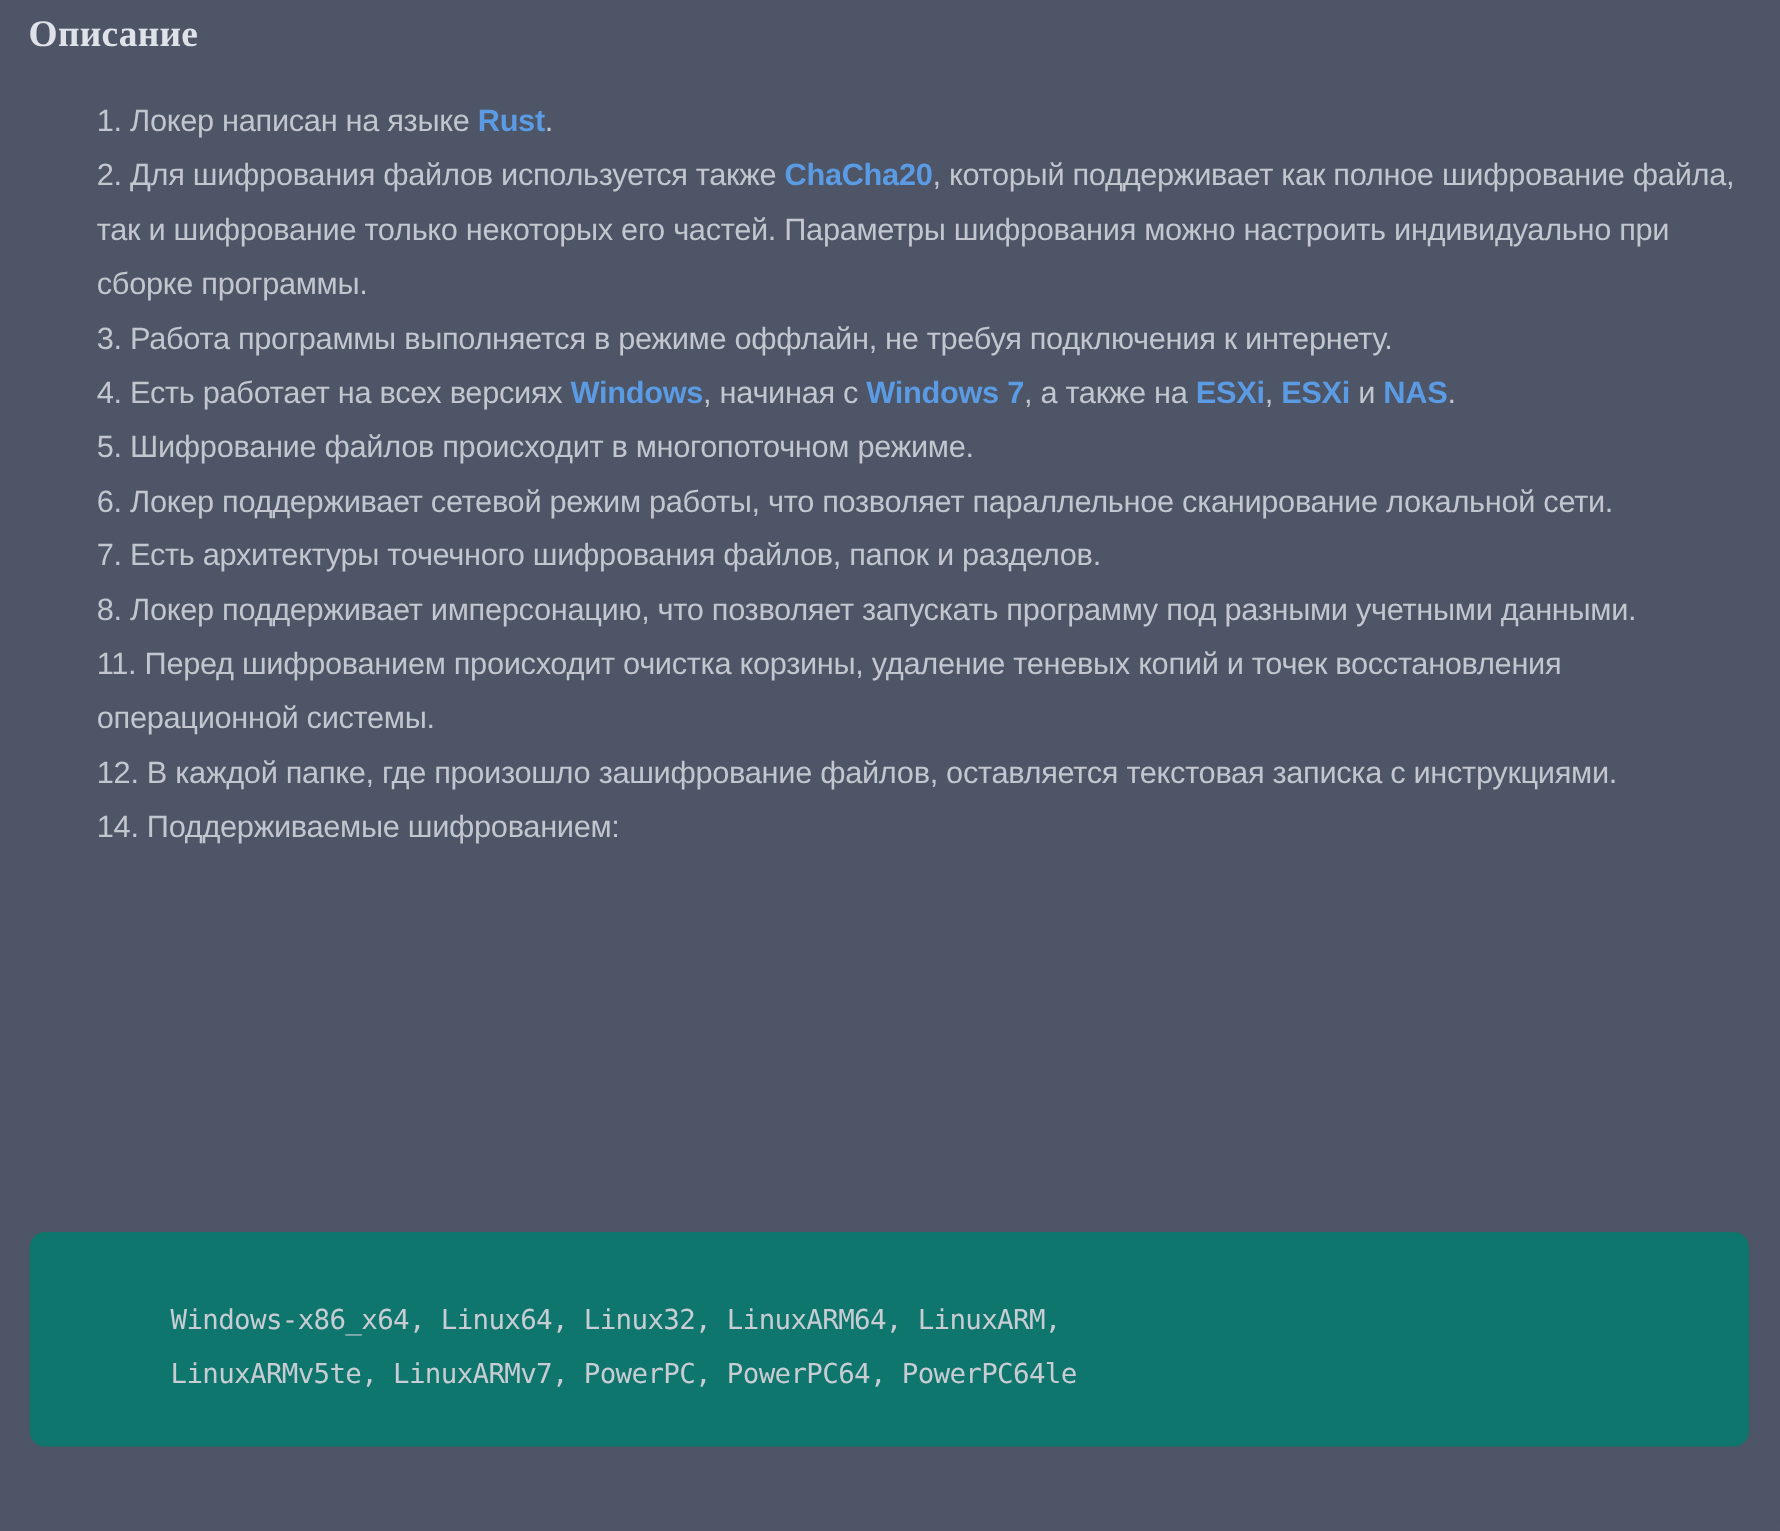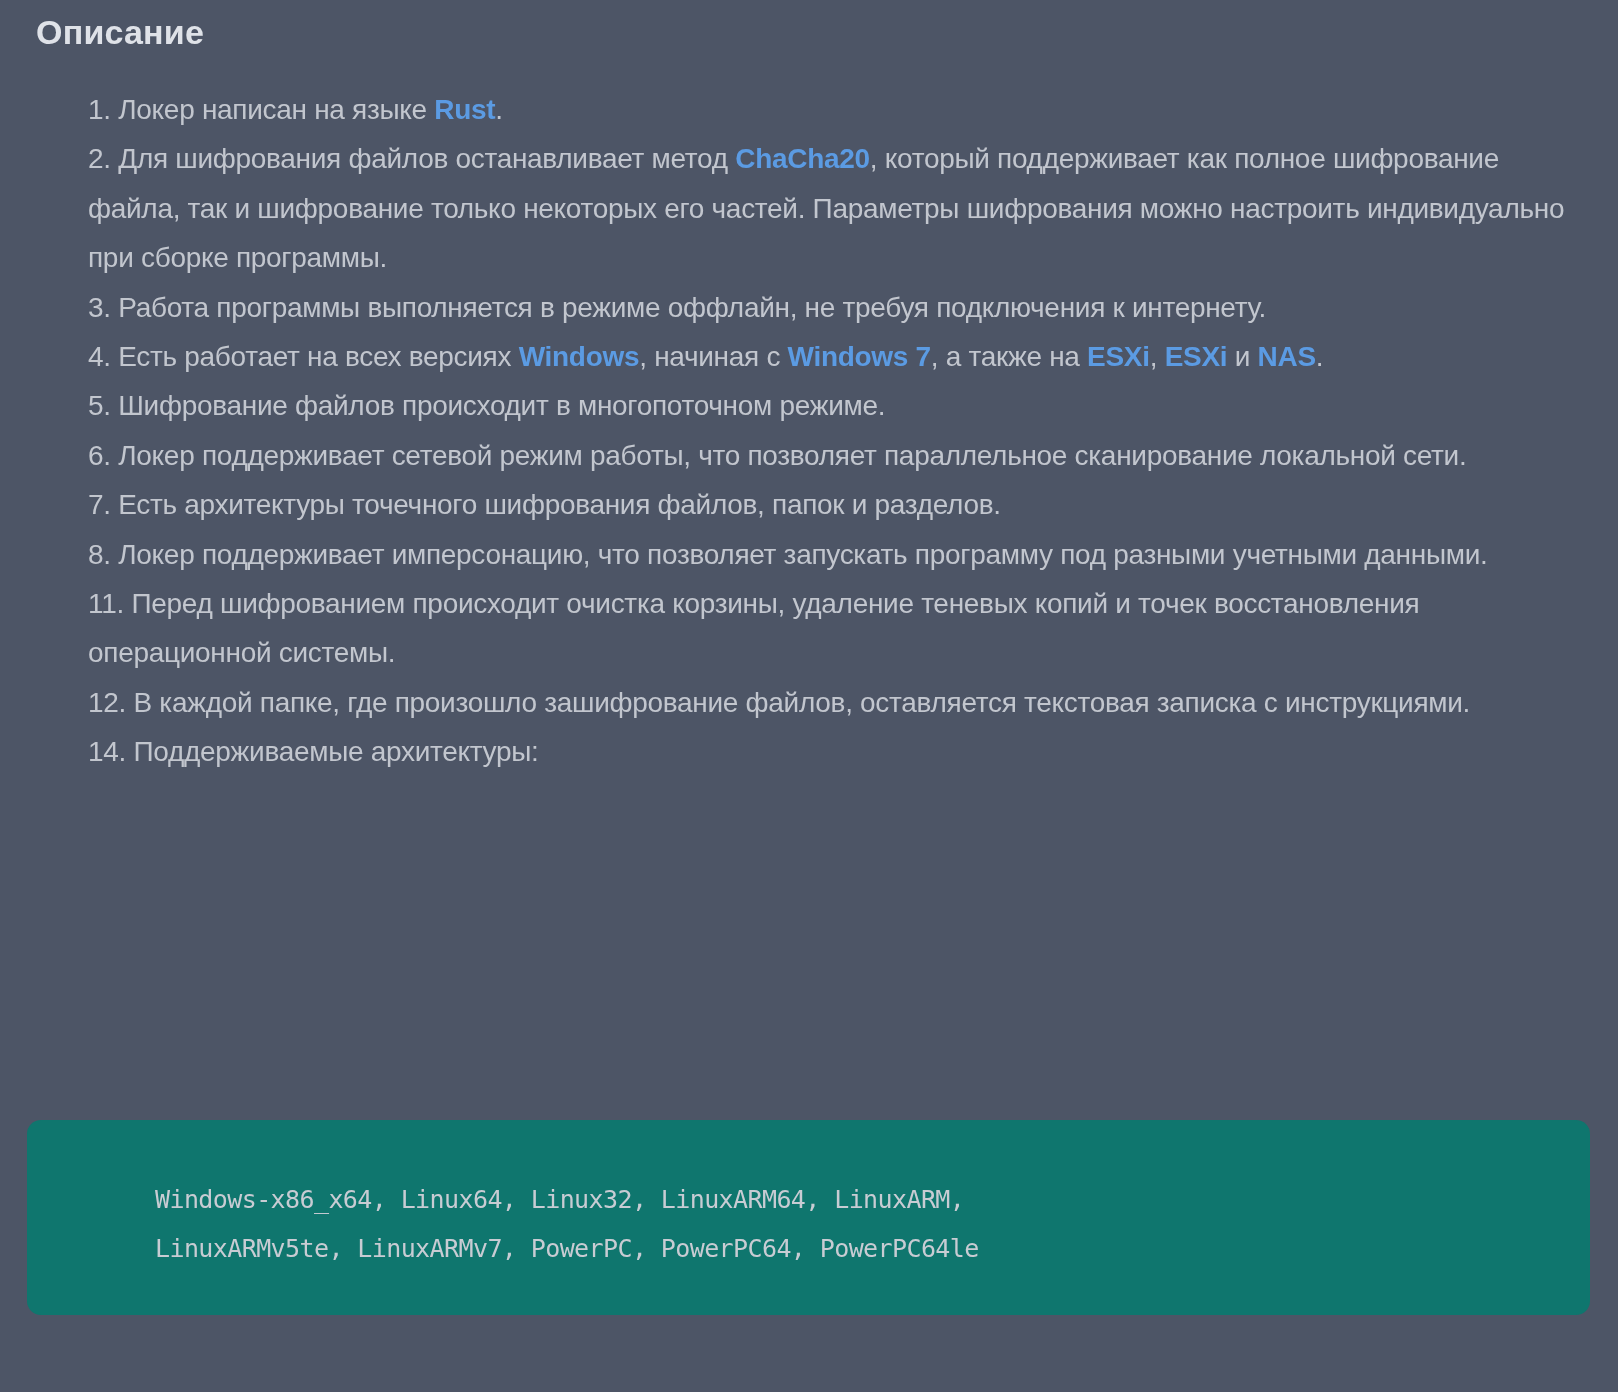--- a/index.html
+++ b/index.html
@@ -17,24 +17,24 @@
     }
     .page {
       position: absolute;
       left: 0; top: 0;
       width: 1618px;
       height: 1392px;
       background: #4d5566;
     }
     .title {
       position: absolute;
-      left: 36px;
+      left: 26px;
       top: 10px;
       margin: 0;
-      font-family: Liberation Sans, sans-serif;
+      font-family: Liberation Serif, serif;
       font-weight: bold;
       font-size: 34px;
       line-height: 44px;
       color: #dfe2e8;
       letter-spacing: 0.2px;
     }
     .list {
       position: absolute;
       left: 88px;
       top: 85px;
@@ -78,41 +78,41 @@
   </style>
 </head>
 <body>
 
 <div class="page">
   <h2 class="title">Описание</h2>
 
   <ol class="list">
     <li><span class="num">1.</span><span> Локер написан на языке </span><span class="hl">Rust</span><span>.</span></li>
 
-    <li><span class="num">2.</span><span> Для шифрования файлов останавливает метод </span><span class="hl">ChaCha20</span><span>, который поддерживает как полное шифрование файла, так и шифрование только некоторых его частей. Параметры шифрования можно настроить индивидуально при сборке программы.</span></li>
+    <li><span class="num">2.</span><span> Для шифрования файлов используется также </span><span class="hl">ChaCha20</span><span>, который поддерживает как полное шифрование файла, так и шифрование только некоторых его частей. Параметры шифрования можно настроить индивидуально при сборке программы.</span></li>
 
     <li><span class="num">3.</span><span> Работа программы выполняется в режиме оффлайн, не требуя подключения к интернету.</span></li>
 
     <li><span class="num">4.</span><span> Есть работает на всех версиях </span><span class="hl">Windows</span><span>, начиная с </span><span class="hl">Windows 7</span><span>, а также на </span><span class="hl">ESXi</span><span>, </span><span class="hl">ESXi</span><span> и </span><span class="hl">NAS</span><span>.</span></li>
 
     <li><span class="num">5.</span><span> Шифрование файлов происходит в многопоточном режиме.</span></li>
 
     <li><span class="num">6.</span><span> Локер поддерживает сетевой режим работы, что позволяет параллельное сканирование локальной сети.</span></li>
 
     <li><span class="num">7.</span><span> Есть архитектуры точечного шифрования файлов, папок и разделов.</span></li>
 
     <li><span class="num">8.</span><span> Локер поддерживает имперсонацию, что позволяет запускать программу под разными учетными данными.</span></li>
 
 
 
     <li><span class="num">11.</span><span> Перед шифрованием происходит очистка корзины, удаление теневых копий и точек восстановления операционной системы.</span></li>
 
     <li><span class="num">12.</span><span> В каждой папке, где произошло зашифрование файлов, оставляется текстовая записка с инструкциями.</span></li>
 
 
-    <li><span class="num">14.</span><span> Поддерживаемые архитектуры:</span></li>
+    <li><span class="num">14.</span><span> Поддерживаемые шифрованием:</span></li>
   </ol>
 
   <div class="code-block">
     <div class="code-line">Windows-x86_x64, Linux64, Linux32, LinuxARM64, LinuxARM,</div>
     <div class="code-line">LinuxARMv5te, LinuxARMv7, PowerPC, PowerPC64, PowerPC64le</div>
   </div>
 </div>
 
 </body></html>

